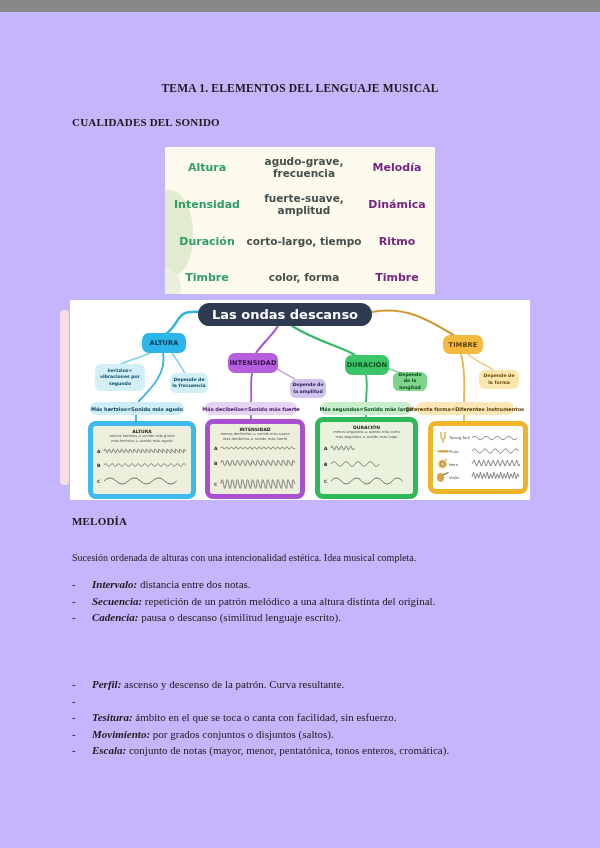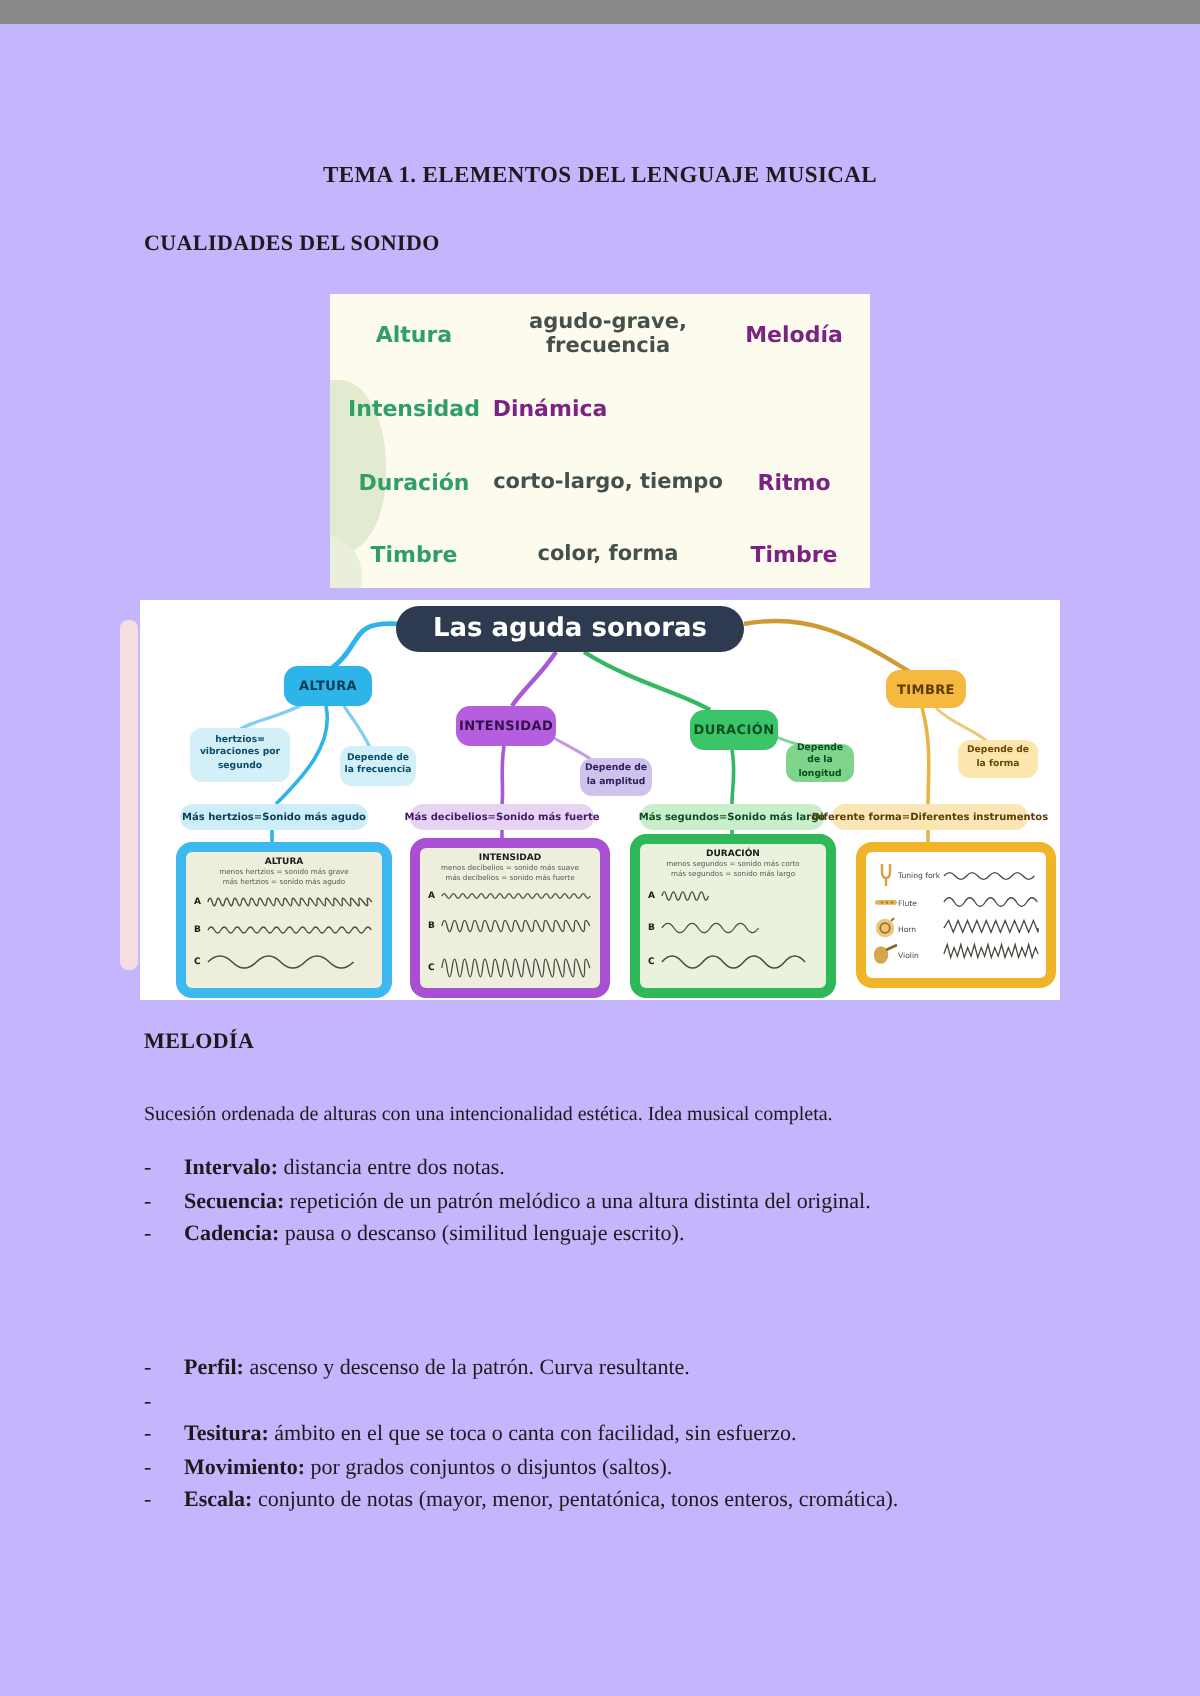--- a/index.html
+++ b/index.html
@@ -15,21 +15,21 @@
   }
   .doc-heading {
     position:absolute; left:72px; font-size:11px; font-weight:bold; letter-spacing:.2px;
   }
   .doc-par {
     position:absolute; left:72px; width:460px; font-size:10px; line-height:16px;
   }
   .bullets { position:absolute; left:72px; width:470px; }
   .bullet { display:flex; font-size:11px; line-height:16.5px; }
   .bullet .dash { width:20px; flex:0 0 20px; }
-  .bullet b { font-weight:bold; }
+  .bullet b { font-weight:bold;font-style:italic; }
   
   .qual-box {
     position:absolute; left:165px; top:135px; width:270px; height:147px;
     background:#fcfbee; overflow:hidden;
     font-family:"DejaVu Sans", sans-serif;
   }
   .qual-blob {
     position:absolute; left:-18px; bottom:18px; width:46px; height:86px;
     background:#e2ead0; border-radius:45% 55% 50% 60%;
   }
@@ -97,20 +97,21 @@
   <div class="qual-box">
     <div class="qual-blob"></div>
     <div class="qual-blob2"></div>
     <div class="qual-row" style="top:12px;">
       <span class="q" style="color:#2f9e68">Altura</span>
       <span class="d" style="color:#45504c">agudo-grave, frecuencia</span>
       <span class="e" style="color:#7b2382">Melodía</span>
     </div>
     <div class="qual-row" style="top:49px;">
       <span class="q" style="color:#2f9e68">Intensidad</span>
+      <span class="d" style="color:#45504c">fuerte-suave, amplitud</span>
       <span class="e" style="color:#7b2382">Dinámica</span>
     </div>
     <div class="qual-row" style="top:86px;">
       <span class="q" style="color:#2f9e68">Duración</span>
       <span class="d" style="color:#45504c">corto-largo, tiempo</span>
       <span class="e" style="color:#7b2382">Ritmo</span>
     </div>
     <div class="qual-row" style="top:122px;">
       <span class="q" style="color:#2f9e68">Timbre</span>
       <span class="d" style="color:#45504c">color, forma</span>
@@ -138,21 +139,21 @@
       <path d="M317,68 C326,72 331,72 335,75" fill="none" stroke="#7fd398" stroke-width="1.5"></path>
       <path d="M296,75 C298,86 296,94 296,102" fill="none" stroke="#35b863" stroke-width="1.8"></path>
       <path d="M296,115 L296,118" fill="none" stroke="#35b863" stroke-width="1.8"></path>
 
       <path d="M302,12 C334,6 356,18 385,36" fill="none" stroke="#cf9a33" stroke-width="2.2"></path>
       <path d="M398,54 C406,62 416,64 424,71" fill="none" stroke="#ecc878" stroke-width="1.5"></path>
       <path d="M391,54 C396,72 394,88 394,102" fill="none" stroke="#e8b544" stroke-width="1.8"></path>
       <path d="M394,115 L394,122" fill="none" stroke="#e8b544" stroke-width="1.8"></path>
     </svg>
 
-    <div class="mm-root">Las aguda sonoras</div>
+    <div class="mm-root">Las ondas descanso</div>
 
     <div class="mm-node" style="left:72px;top:33px;width:44px;height:20px;background:#2db4e8;color:#083a55;">ALTURA</div>
     <div class="mm-node" style="left:158px;top:53px;width:50px;height:20px;background:#b55ede;color:#33104a;">INTENSIDAD</div>
     <div class="mm-node" style="left:275px;top:55px;width:44px;height:20px;background:#3cc468;color:#0b4d22;">DURACIÓN</div>
     <div class="mm-node" style="left:373px;top:35px;width:40px;height:19px;background:#f5b93f;color:#5a3c05;">TIMBRE</div>
 
     <div class="mm-note" style="left:25px;top:64px;width:50px;height:27px;background:#d3eff8;color:#0d4f6e;">hertzios= vibraciones por segundo</div>
     <div class="mm-note" style="left:100px;top:73px;width:38px;height:20px;background:#d3eff8;color:#0d4f6e;">Depende de la frecuencia</div>
     <div class="mm-note" style="left:220px;top:79px;width:36px;height:19px;background:#cfc3ed;color:#32205e;">Depende de la amplitud</div>
     <div class="mm-note" style="left:323px;top:72px;width:34px;height:19px;background:#7fd48b;color:#0c4d1f;">Depende de la longitud</div>

